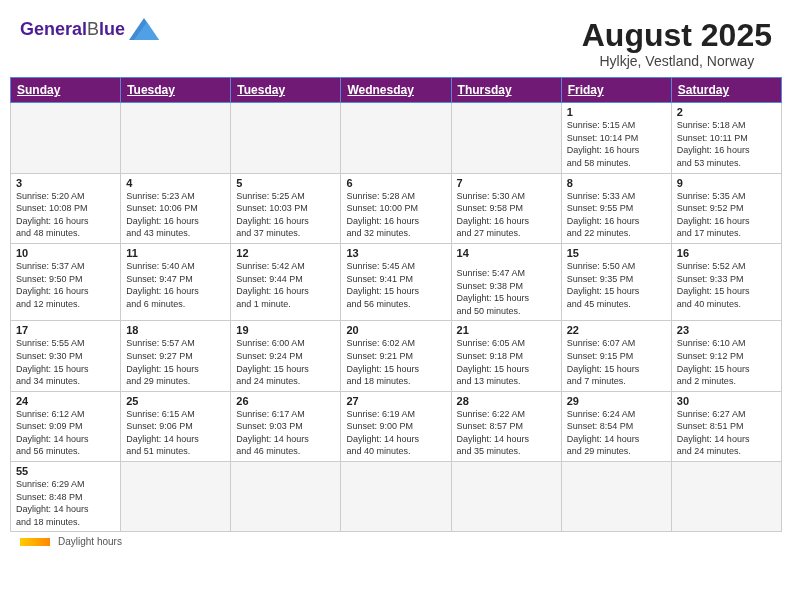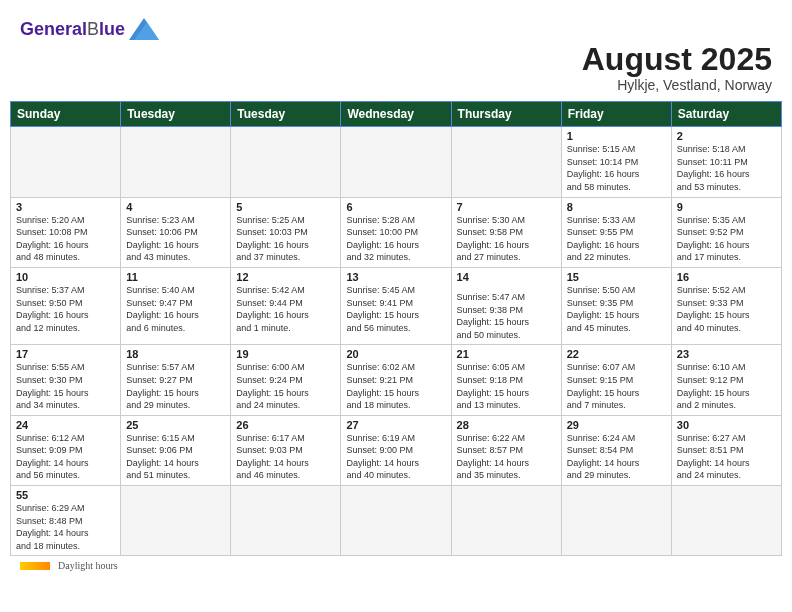--- a/index.html
+++ b/index.html
@@ -29,47 +29,47 @@
     .logo-text span {
       color: #4c1d95;
       font-weight: bold;
     }
     .logo-icon {
       width: 30px;
       height: 22px;
       margin-left: 2px;
     }
     .title-area {
-      text-align: right;
-      margin-top: 24px;
+      text-align: center;
     }
     .month-title {
       font-size: 32px;
       font-weight: bold;
       color: #222;
       line-height: 1.1;
     }
     .location-title {
       font-size: 14px;
       color: #444;
     }
     .calendar {
       width: 100%;
       border-collapse: collapse;
       margin-top: 4px;
       border: 1px solid #ccc;
     }
     .calendar th {
-      background: #14532d;
+      background: #701a75;
       color: #fff;
       font-size: 12px;
       font-weight: bold;
       text-align: left;
       padding: 5px 6px;
       border: 1px solid #5588dd;
+      text-decoration: underline;
     }
     .calendar td {
       border: 1px solid #ccc;
       vertical-align: top;
       padding: 3px 5px;
       font-size: 9.5px;
       color: #333;
       width: calc(100% / 7);
       min-height: 70px;
       background: #fff;
@@ -89,21 +89,20 @@
       color: #333;
       line-height: 1.4;
     }
     .footer-note {
       font-size: 10px;
       color: #555;
       padding: 4px 10px;
       display: flex;
       align-items: center;
       gap: 4px;
-      font-family: Liberation Serif, serif;
     }
     .footer-bar {
       display: inline-block;
       width: 30px;
       height: 8px;
       background: linear-gradient(to right, #ffcc00, #ff8800);
       margin-right: 4px;
     }
   </style>
 </head>

